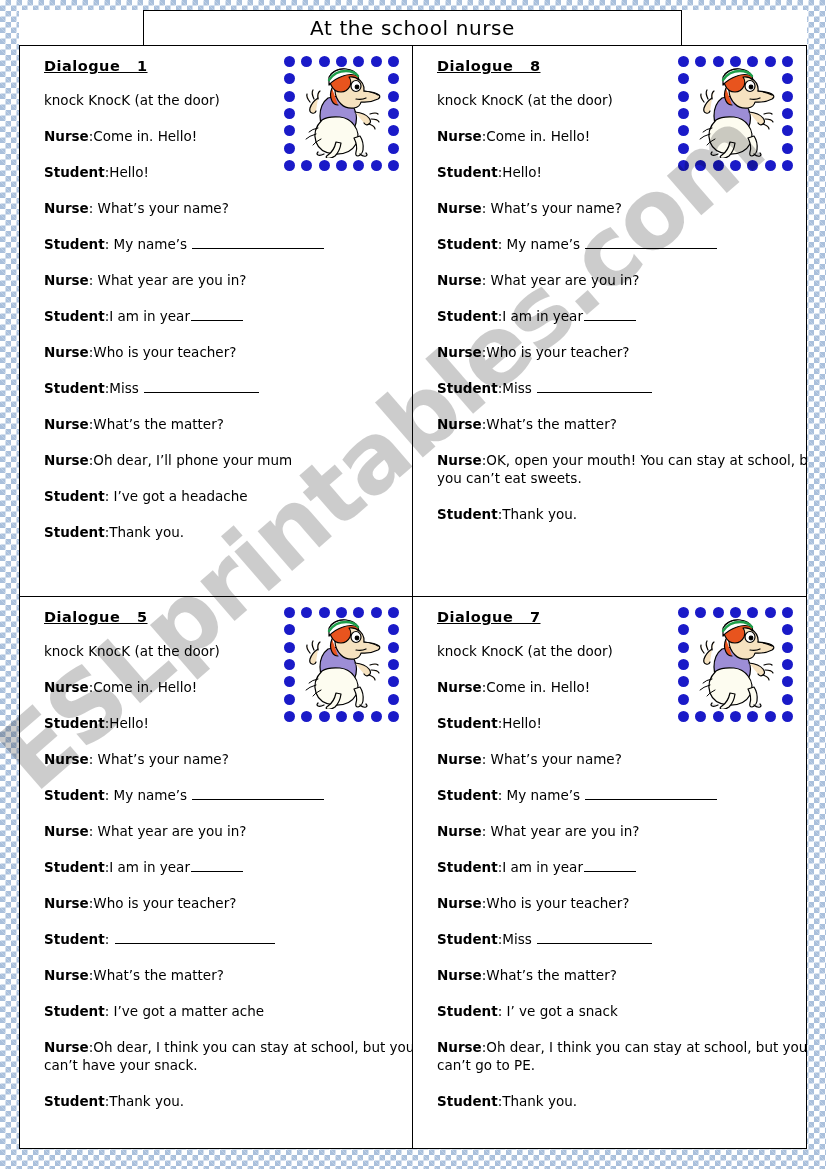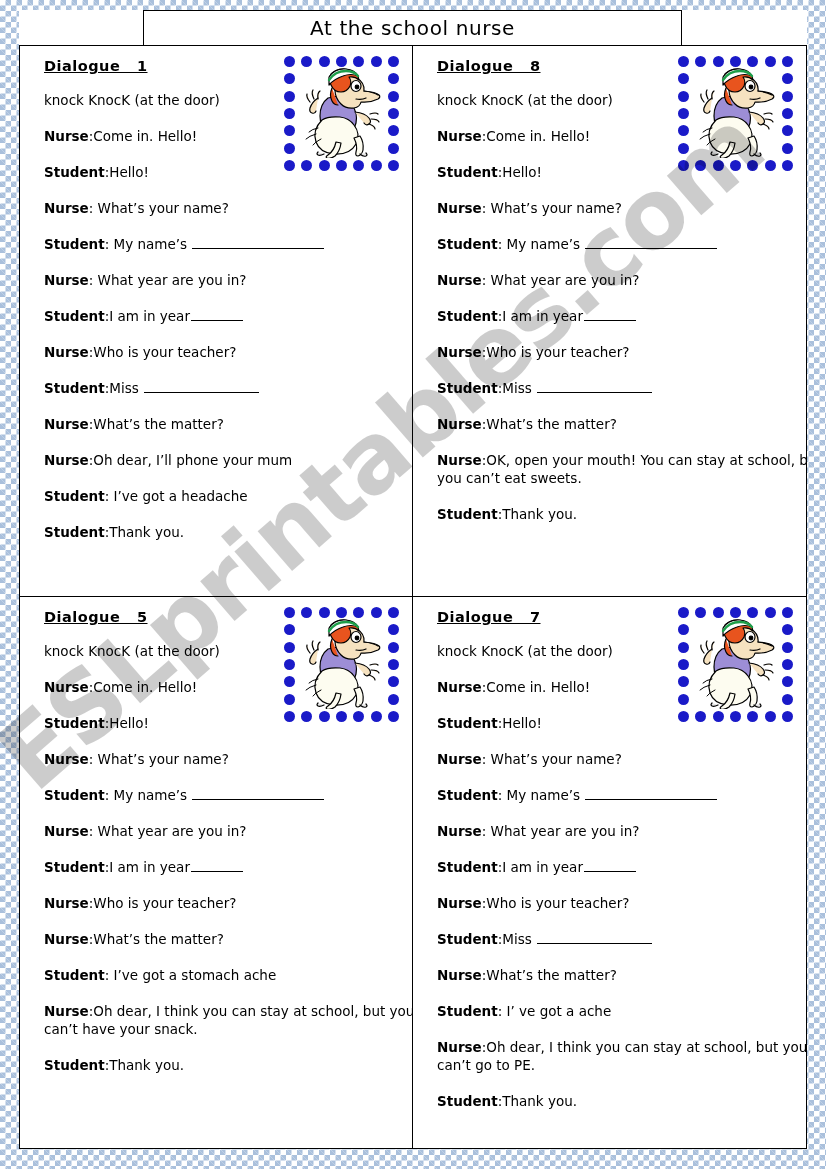--- a/index.html
+++ b/index.html
@@ -433,22 +433,23 @@
     <div class="dlg-title">Dialogue   5</div>
     <div class="lines">
       <div class="line"><span>knock KnocK (at the door)</span></div>
           <div class="line"><span class="spk">Nurse</span><span>:</span><span>Come in.  Hello!</span></div>
           <div class="line"><span class="spk">Student</span><span>:</span><span>Hello!</span></div>
           <div class="line"><span class="spk">Nurse</span><span>:</span><span> What’s your name?</span></div>
           <div class="line"><span class="spk">Student</span><span>:</span><span> My name’s </span><span class="blank b-long"></span></div>
           <div class="line"><span class="spk">Nurse</span><span>:</span><span> What year are you in?</span></div>
           <div class="line"><span class="spk">Student</span><span>:</span><span>I am in year</span><span class="blank b-short"></span></div>
           <div class="line"><span class="spk">Nurse</span><span>:</span><span>Who is your teacher?</span></div>
+          <div class="line"><span class="spk">Student</span><span>:</span><span> </span><span class="blank b-xlong"></span></div>
           <div class="line"><span class="spk">Nurse</span><span>:</span><span>What’s the matter?</span></div>
-          <div class="line"><span class="spk">Student</span><span>:</span><span> I’ve got a stomach ache</span></div>
+          <div class="line"><span class="spk">Student</span><span>:</span><span> I’ve got a matter ache</span></div>
           <div class="line"><span class="spk">Nurse</span><span>:</span><span>Oh dear, I think you can stay at school, but you can’t have your snack.</span></div>
           <div class="line"><span class="spk">Student</span><span>:</span><span>Thank you.</span></div>
     </div>
   </div>
 
   <div class="cell ">
     <div class="clip">
       <div class="dots">
             <div class="dot" style="left:0px;top:0px"></div>
             <div class="dot" style="left:0px;top:104px"></div>
@@ -521,21 +522,21 @@
       <div class="line"><span>knock KnocK (at the door)</span></div>
           <div class="line"><span class="spk">Nurse</span><span>:</span><span>Come in.  Hello!</span></div>
           <div class="line"><span class="spk">Student</span><span>:</span><span>Hello!</span></div>
           <div class="line"><span class="spk">Nurse</span><span>:</span><span> What’s your name?</span></div>
           <div class="line"><span class="spk">Student</span><span>:</span><span> My name’s </span><span class="blank b-long"></span></div>
           <div class="line"><span class="spk">Nurse</span><span>:</span><span> What year are you in?</span></div>
           <div class="line"><span class="spk">Student</span><span>:</span><span>I am in year</span><span class="blank b-short"></span></div>
           <div class="line"><span class="spk">Nurse</span><span>:</span><span>Who is your teacher?</span></div>
           <div class="line"><span class="spk">Student</span><span>:</span><span>Miss </span><span class="blank b-med"></span></div>
           <div class="line"><span class="spk">Nurse</span><span>:</span><span>What’s the matter?</span></div>
-          <div class="line"><span class="spk">Student</span><span>:</span><span> I’ ve got a ache</span></div>
+          <div class="line"><span class="spk">Student</span><span>:</span><span> I’ ve got a snack</span></div>
           <div class="line"><span class="spk">Nurse</span><span>:</span><span>Oh dear, I think you can stay at school, but you can’t go to PE.</span></div>
           <div class="line"><span class="spk">Student</span><span>:</span><span>Thank you.</span></div>
     </div>
   </div>
 </div>
 
   <div id="watermark">
     <span>ESLprintables.com</span>
   </div>
 </div>

